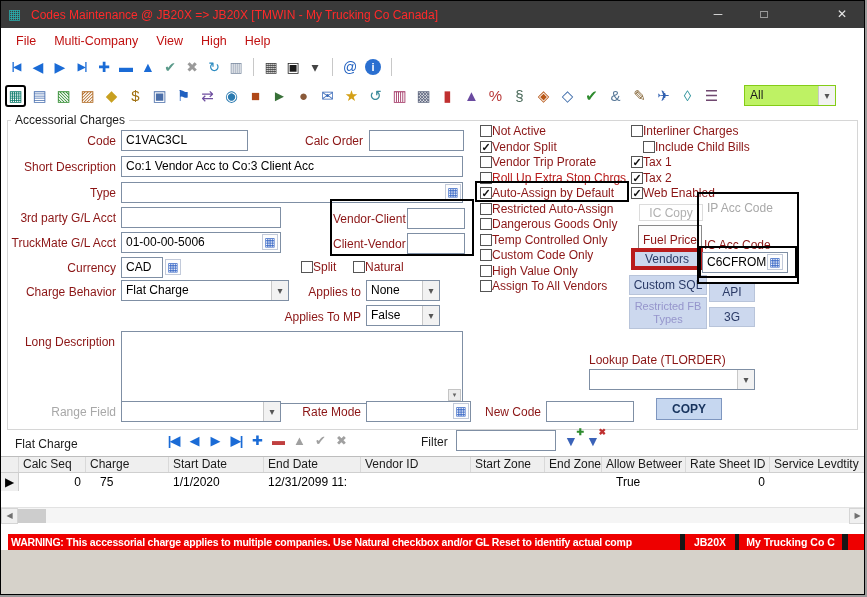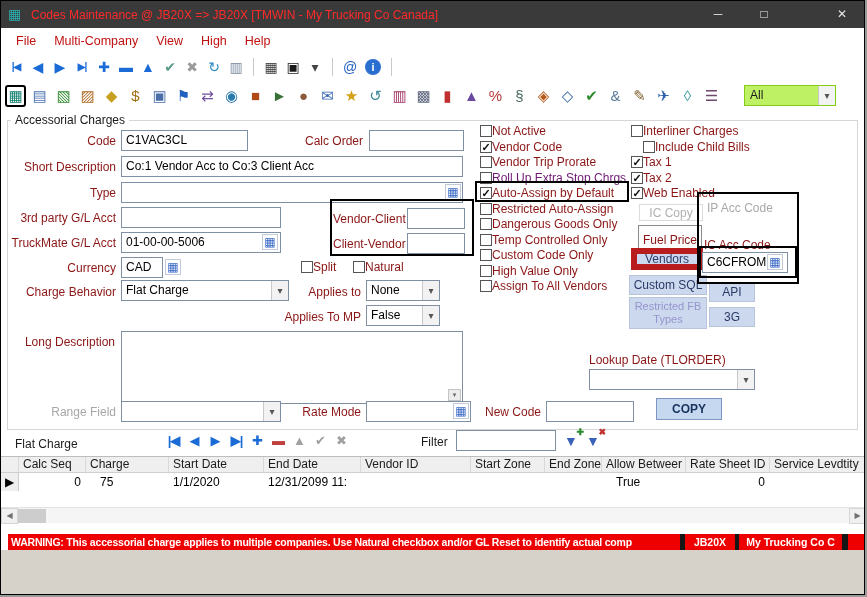--- a/index.html
+++ b/index.html
@@ -51,28 +51,28 @@
        white-space:nowrap;overflow:hidden;height:21px;color:#000;}
   .txt.multiline{height:73px;}
   .combo{position:absolute;background:#fff;border:1px solid #7f8fa4;height:21px;font-size:12px;color:#000;}
   .combo .val{position:absolute;left:4px;top:2px;white-space:nowrap;}
   .lkp{position:absolute;width:16px;height:16px;font-size:12px;color:#3565c5;text-align:center;
        line-height:15px;background:#fdfdfd;border:1px solid #c2cada;z-index:3;}
   .check{position:absolute;display:flex;align-items:center;white-space:nowrap;height:14px;z-index:2;}
   .cbox{width:12px;height:12px;border:1px solid #555;background:#fff;font-size:11px;line-height:10px;
         text-align:center;font-weight:bold;color:#111;flex:0 0 12px;}
   .clab{color:var(--label);font-size:12px;}
-  .clab.dis{color:#701a75;}
+  .clab.dis{color:#b91c1c;}
   .hlbox{position:absolute;border:2px solid #000;z-index:5;pointer-events:none;background:transparent;}
   .panel-btn{position:absolute;display:flex;align-items:center;justify-content:center;
              background:var(--button-bg);border:1px solid #b8c4da;color:#2a3a66;font-size:12px;
              text-align:center;cursor:default;}
   .panel-btn.flat-dis{background:#fff;border:1px solid #dcdcdc;color:#b0b0b0;}
   .panel-btn.outline{background:#fdfdfd;border:1px solid #8a8a8a;color:var(--label);}
-  .panel-btn.hl{border:6px solid #b91c1c;}
+  .panel-btn.hl{border:4px solid #b91c1c;}
   .panel-btn.two-line{flex-direction:column;line-height:13px;font-size:11px;color:#9595cc;}
   .copy-btn{position:absolute;left:655px;top:397px;width:66px;height:22px;background:#c6d7f0;
             border:1px solid #7e96bf;color:#17335d;font-size:12px;display:flex;align-items:center;
             justify-content:center;font-weight:bold;}
   .mini-scroll{position:absolute;left:447px;top:388px;width:13px;height:12px;background:#ececec;
             border:1px solid #c4c4c4;font-size:7px;color:#666;text-align:center;line-height:10px;z-index:3;}
 
   
   .fc-label{position:absolute;color:#1c1c1c;font-size:12px;white-space:nowrap;}
   #fc-nav{position:absolute;left:163px;top:429px;}
@@ -338,21 +338,21 @@
     <div class="seg" id="seg-tail"></div>
   </div>
 
   <div id="bottom-space"></div>
 <div class="check" style="left: 479px; top: 123px;">
       <span class="cbox"></span>
       <span class="clab">Not Active</span>
     </div>
     <div class="check" style="left: 479px; top: 138.5px;">
       <span class="cbox">✓</span>
-      <span class="clab">Vendor Code</span>
+      <span class="clab">Vendor Split</span>
     </div>
     <div class="check" style="left: 479px; top: 154px;">
       <span class="cbox"></span>
       <span class="clab">Vendor Trip Prorate</span>
     </div>
     <div class="check" style="left: 479px; top: 169.5px;">
       <span class="cbox"></span>
       <span class="clab dis">Roll Up Extra Stop Chrgs</span>
     </div>
     <div class="check" style="left: 479px; top: 185px;">

